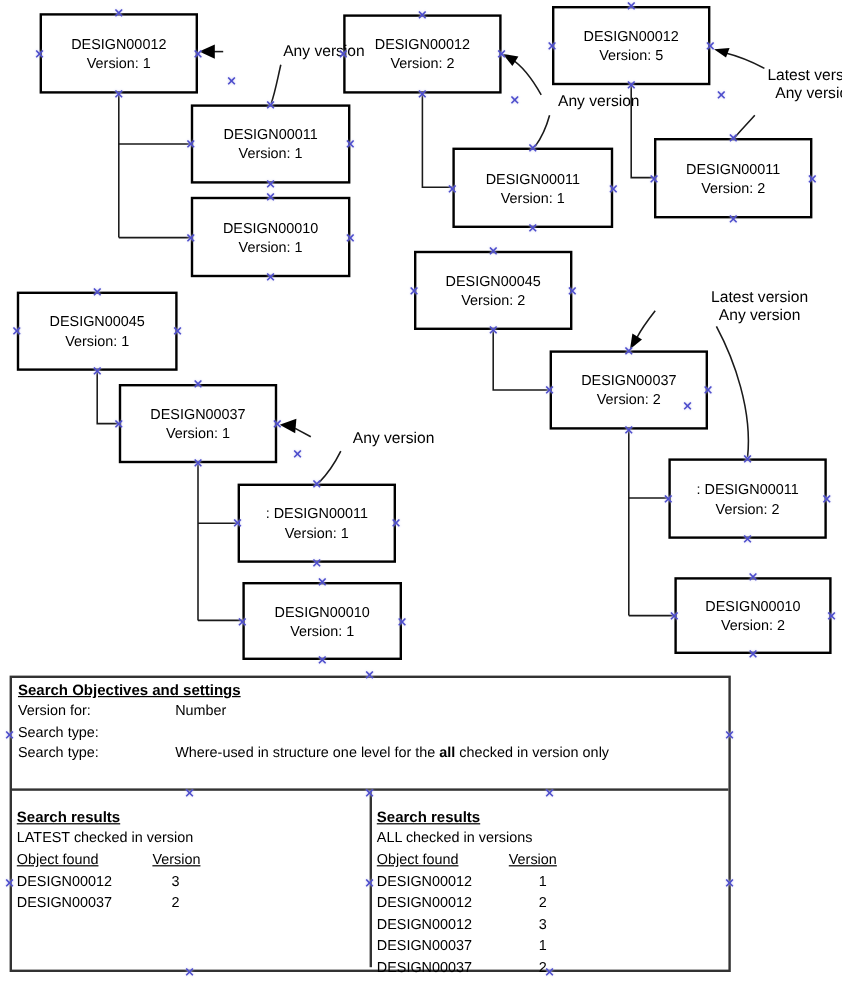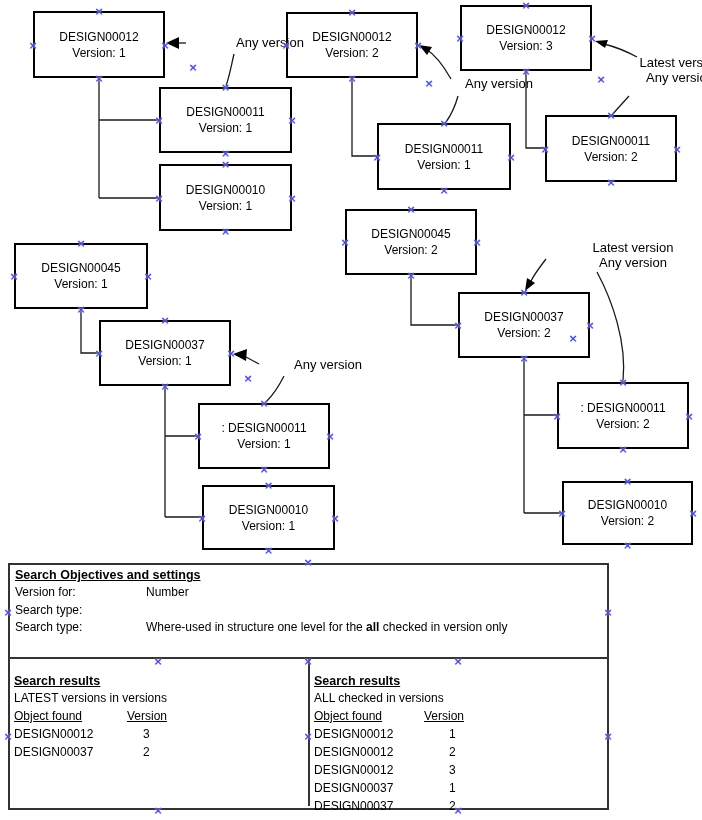--- a/index.html
+++ b/index.html
@@ -86,21 +86,21 @@
       <div class="node" style="left: 286px; top: 12px; width: 132px; height: 66px;">
         <div>DESIGN00012</div>
         <div>Version: 2</div>
       </div>
       <div class="node" style="left: 377px; top: 123px; width: 134px; height: 67px;">
         <div>DESIGN00011</div>
         <div>Version: 1</div>
       </div>
       <div class="node" style="left: 460px; top: 5px; width: 132px; height: 66px;">
         <div>DESIGN00012</div>
-        <div>Version: 3</div>
+        <div>Version: 5</div>
       </div>
       <div class="node" style="left: 545px; top: 115px; width: 132px; height: 67px;">
         <div>DESIGN00011</div>
         <div>Version: 2</div>
       </div>
       <div class="node" style="left: 14px; top: 243px; width: 134px; height: 66px;">
         <div>DESIGN00045</div>
         <div>Version: 1</div>
       </div>
       <div class="node" style="left: 99px; top: 320px; width: 132px; height: 66px;">
@@ -243,21 +243,21 @@
         <span class="set-label">Search type:</span>
       </div>
       <div class="set-row">
         <span class="set-label">Search type:</span>
         <span class="set-value"><span>Where-used in structure one level for the </span><b>all</b><span> checked in version only</span></span>
       </div>
     </div>
     <div id="results">
       <div class="rescol left">
         <div class="tbl-heading">Search results</div>
-        <div class="res-sub">LATEST versions in versions</div>
+        <div class="res-sub">LATEST checked in version</div>
         <div class="res-head">
           <span class="res-obj">Object found</span>
           <span>Version</span>
         </div>
         <div class="res-body">
             <div class="res-row">
               <span class="res-obj">DESIGN00012</span>
               <span class="res-ver">3</span>
             </div>
             <div class="res-row">

